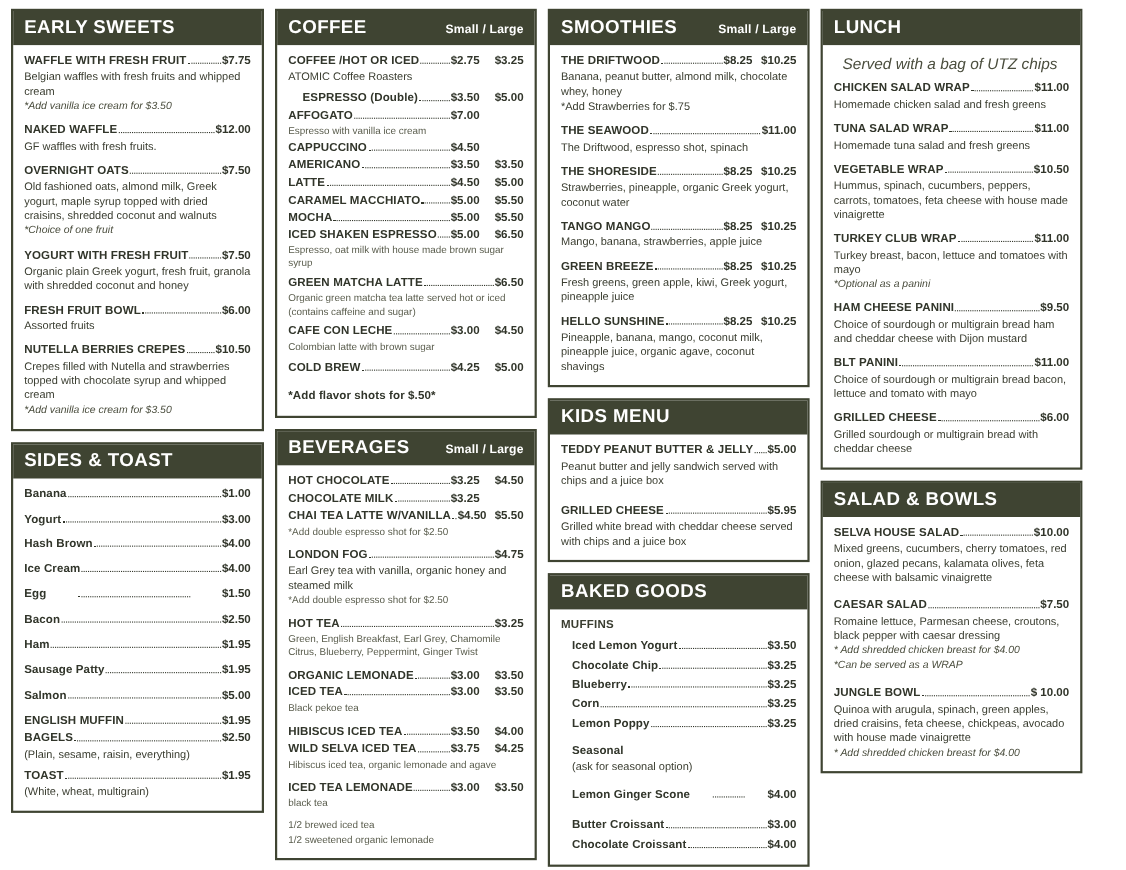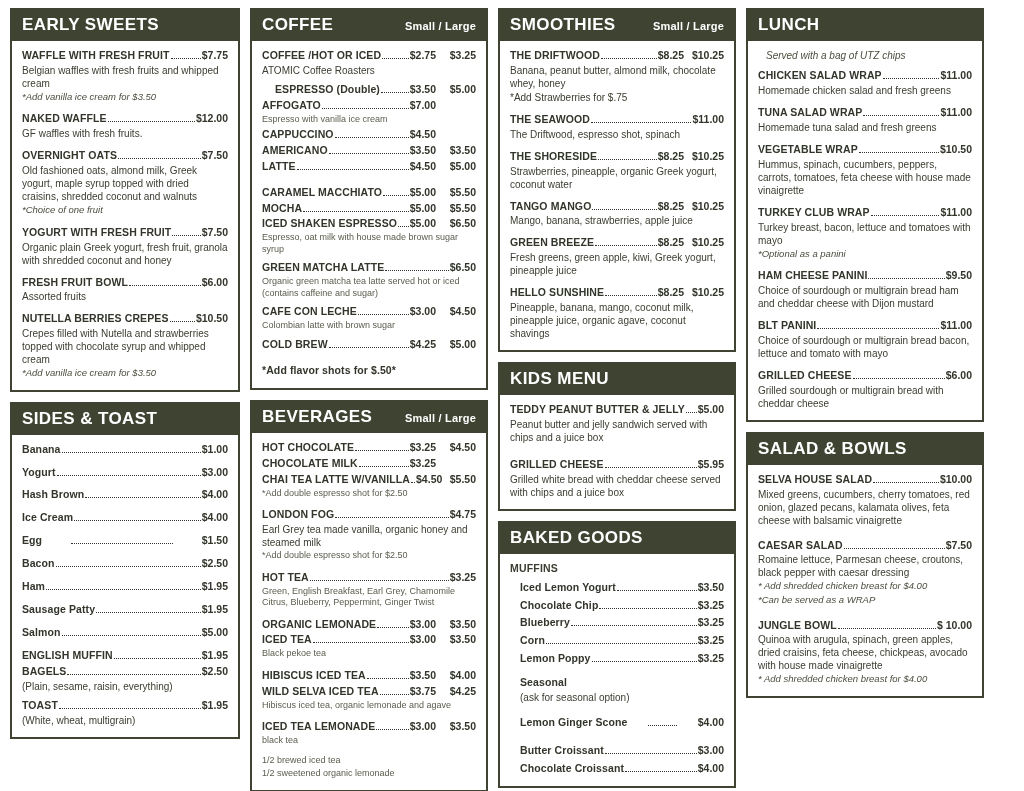--- a/index.html
+++ b/index.html
@@ -120,21 +120,21 @@
   }
   .grp-label {
     font-size: 10.5px;
     font-weight: bold;
     margin-bottom: 5px;
     letter-spacing: .2px;
   }
   .tight .item { margin-bottom: 6px; }
   .gap8 { height: 7px; }
   .serif-note {
-    font-size: 10px;
+    font-size: 14px;
     font-style: italic;
     color: #4a4d3d;
   }
 </style>
 </head>
 <body>
 
 <div class="page">
 
   <div class="col col1">
@@ -333,21 +333,21 @@
             </div>
         </div>
         <div class="item" style="margin-bottom:2px;">
           <div class="row">
               <span class="nm">AMERICANO</span>
               <span class="dots"></span>
               <span class="pr">$3.50</span>
               <span class="pr2">$3.50</span>
             </div>
         </div>
-        <div class="item" style="margin-bottom:12px;">
+        <div class="item" style="margin-bottom:2px;">
           <div class="row">
               <span class="nm">LATTE</span>
               <span class="dots"></span>
               <span class="pr">$4.50</span>
               <span class="pr2">$5.00</span>
             </div>
         </div>
         <div class="item" style="margin-bottom:2px;">
           <div class="row">
               <span class="nm">CARAMEL MACCHIATO</span>
@@ -440,21 +440,21 @@
             </div>
           <div class="small">*Add double espresso shot for $2.50</div>
         </div>
 
         <div class="item">
           <div class="row">
               <span class="nm">LONDON FOG</span>
               <span class="dots"></span>
               <span class="pr">$4.75</span>
             </div>
-          <div class="desc">Earl Grey tea made vanilla, organic honey and steamed milk</div>
+          <div class="desc">Earl Grey tea with vanilla, organic honey and steamed milk</div>
           <div class="small">*Add double espresso shot for $2.50</div>
         </div>
 
         <div class="item">
           <div class="row">
               <span class="nm">HOT TEA</span>
               <span class="dots"></span>
               <span class="pr">$3.25</span>
             </div>
           <div class="small">Green, English Breakfast, Earl Grey, Chamomile Citrus, Blueberry, Peppermint, Ginger Twist</div>

